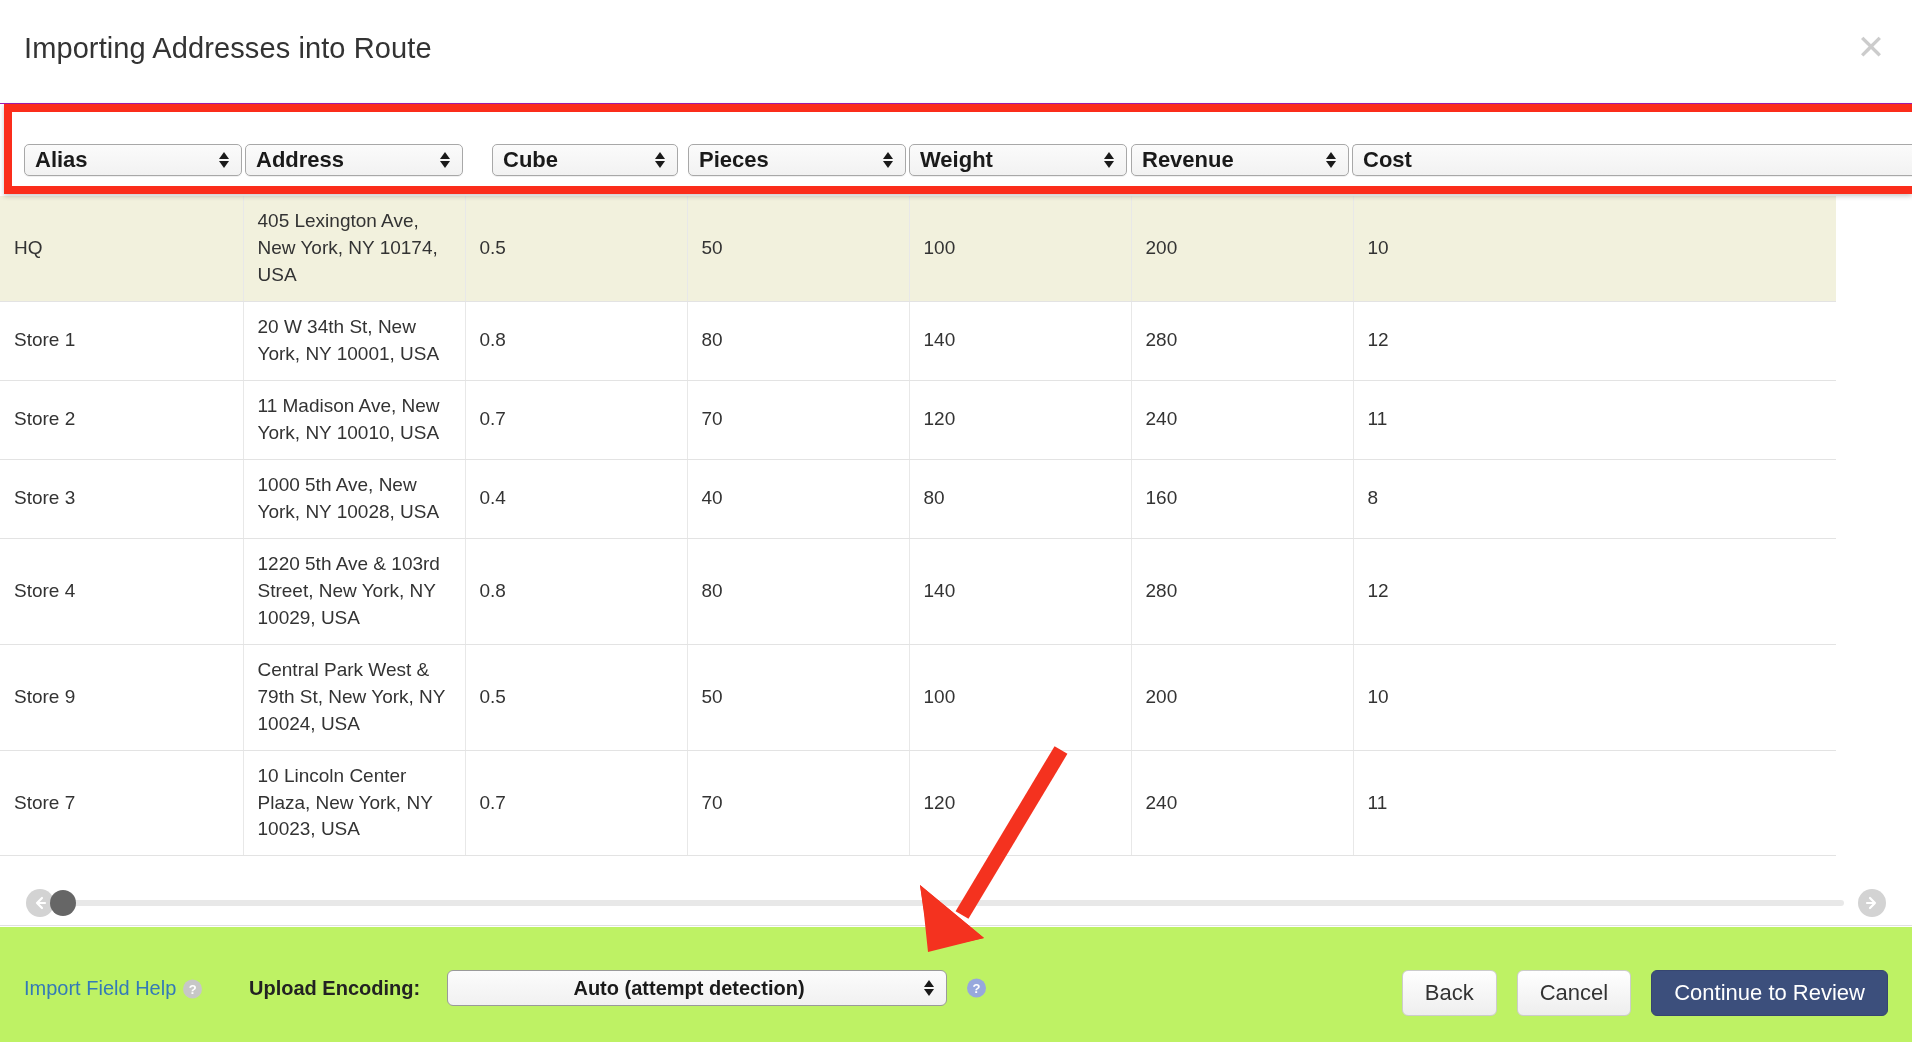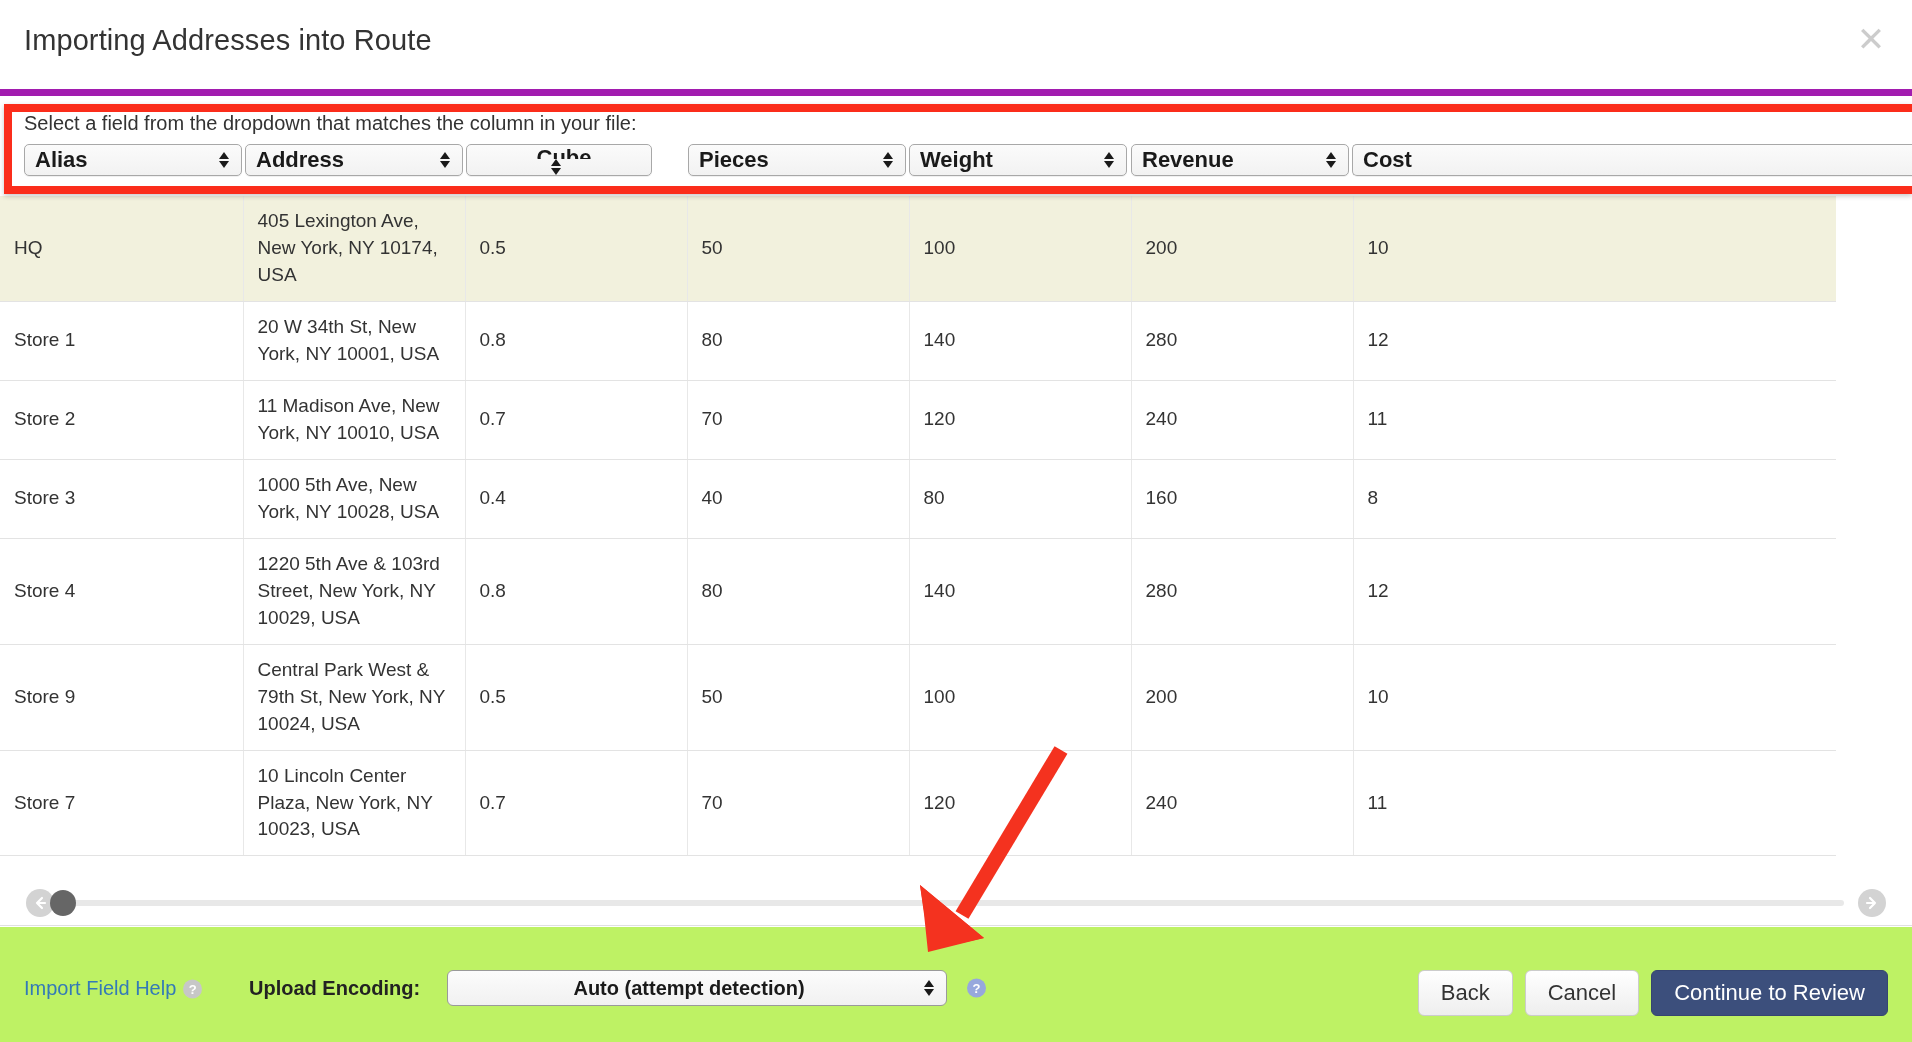--- a/index.html
+++ b/index.html
@@ -14,23 +14,23 @@
   #app {
     position: relative;
     width: 1912px;
     height: 1042px;
     background: #ffffff;
   }
 
   
   .modal-header {
     position: absolute;
-    left: 0; top: 0;
+    left: 0; top: 8px;
     width: 1912px; height: 96px;
-    border-bottom: 7px solid #a21caf;
+    border-bottom: 1px solid #a21caf;
     background: #ffffff;
   }
   .modal-title {
     position: absolute;
     left: 24px; top: 24px;
     font-size: 29px;
     font-weight: 400;
     color: #333333;
     letter-spacing: 0.1px;
     white-space: nowrap;
@@ -253,21 +253,21 @@
   .enc-help {
     position: absolute;
     left: 960px; top: 61px;
     transform: translateY(-50%);
   }
 
   .btn-row {
     position: absolute;
     right: 24px; top: 43px;
     display: flex;
-    gap: 12px;
+    gap: 20px;
     align-items: center;
   }
   .btn {
     height: 46px;
     padding: 0 22px;
     font-size: 22px;
     border-radius: 6px;
     cursor: pointer;
     display: flex; align-items: center; justify-content: center;
     font-family: "Liberation Sans", sans-serif;
@@ -297,40 +297,39 @@
 <body>
 
 <div id="app">
 
   <div class="modal-header">
     <div class="modal-title">Importing Addresses into Route</div>
     <button class="close-btn">✕</button>
   </div>
 
   <div class="mapping-strip">
-    <div class="mapping-instruction">Select a field from the dropdown that matches the column in your file:</div>
     <div class="selects-row">
 
       <div class="field-select" style="left:24px; width:218px;">
         <span class="lbl">Alias</span>
         <span class="spinner">
             <span class="up"></span>
             <span class="dn"></span>
           </span>
       </div>
 
       <div class="field-select" style="left:245px; width:218px;">
         <span class="lbl">Address</span>
         <span class="spinner">
             <span class="up"></span>
             <span class="dn"></span>
           </span>
       </div>
 
-      <div class="field-select" style="left:466px; width:186px;flex-direction:column;">
+      <div class="field-select" style="left:492px; width:186px;">
         <span class="lbl">Cube</span>
         <span class="spinner">
             <span class="up"></span>
             <span class="dn"></span>
           </span>
       </div>
 
       <div class="field-select" style="left:688px; width:218px;">
         <span class="lbl">Pieces</span>
         <span class="spinner">

